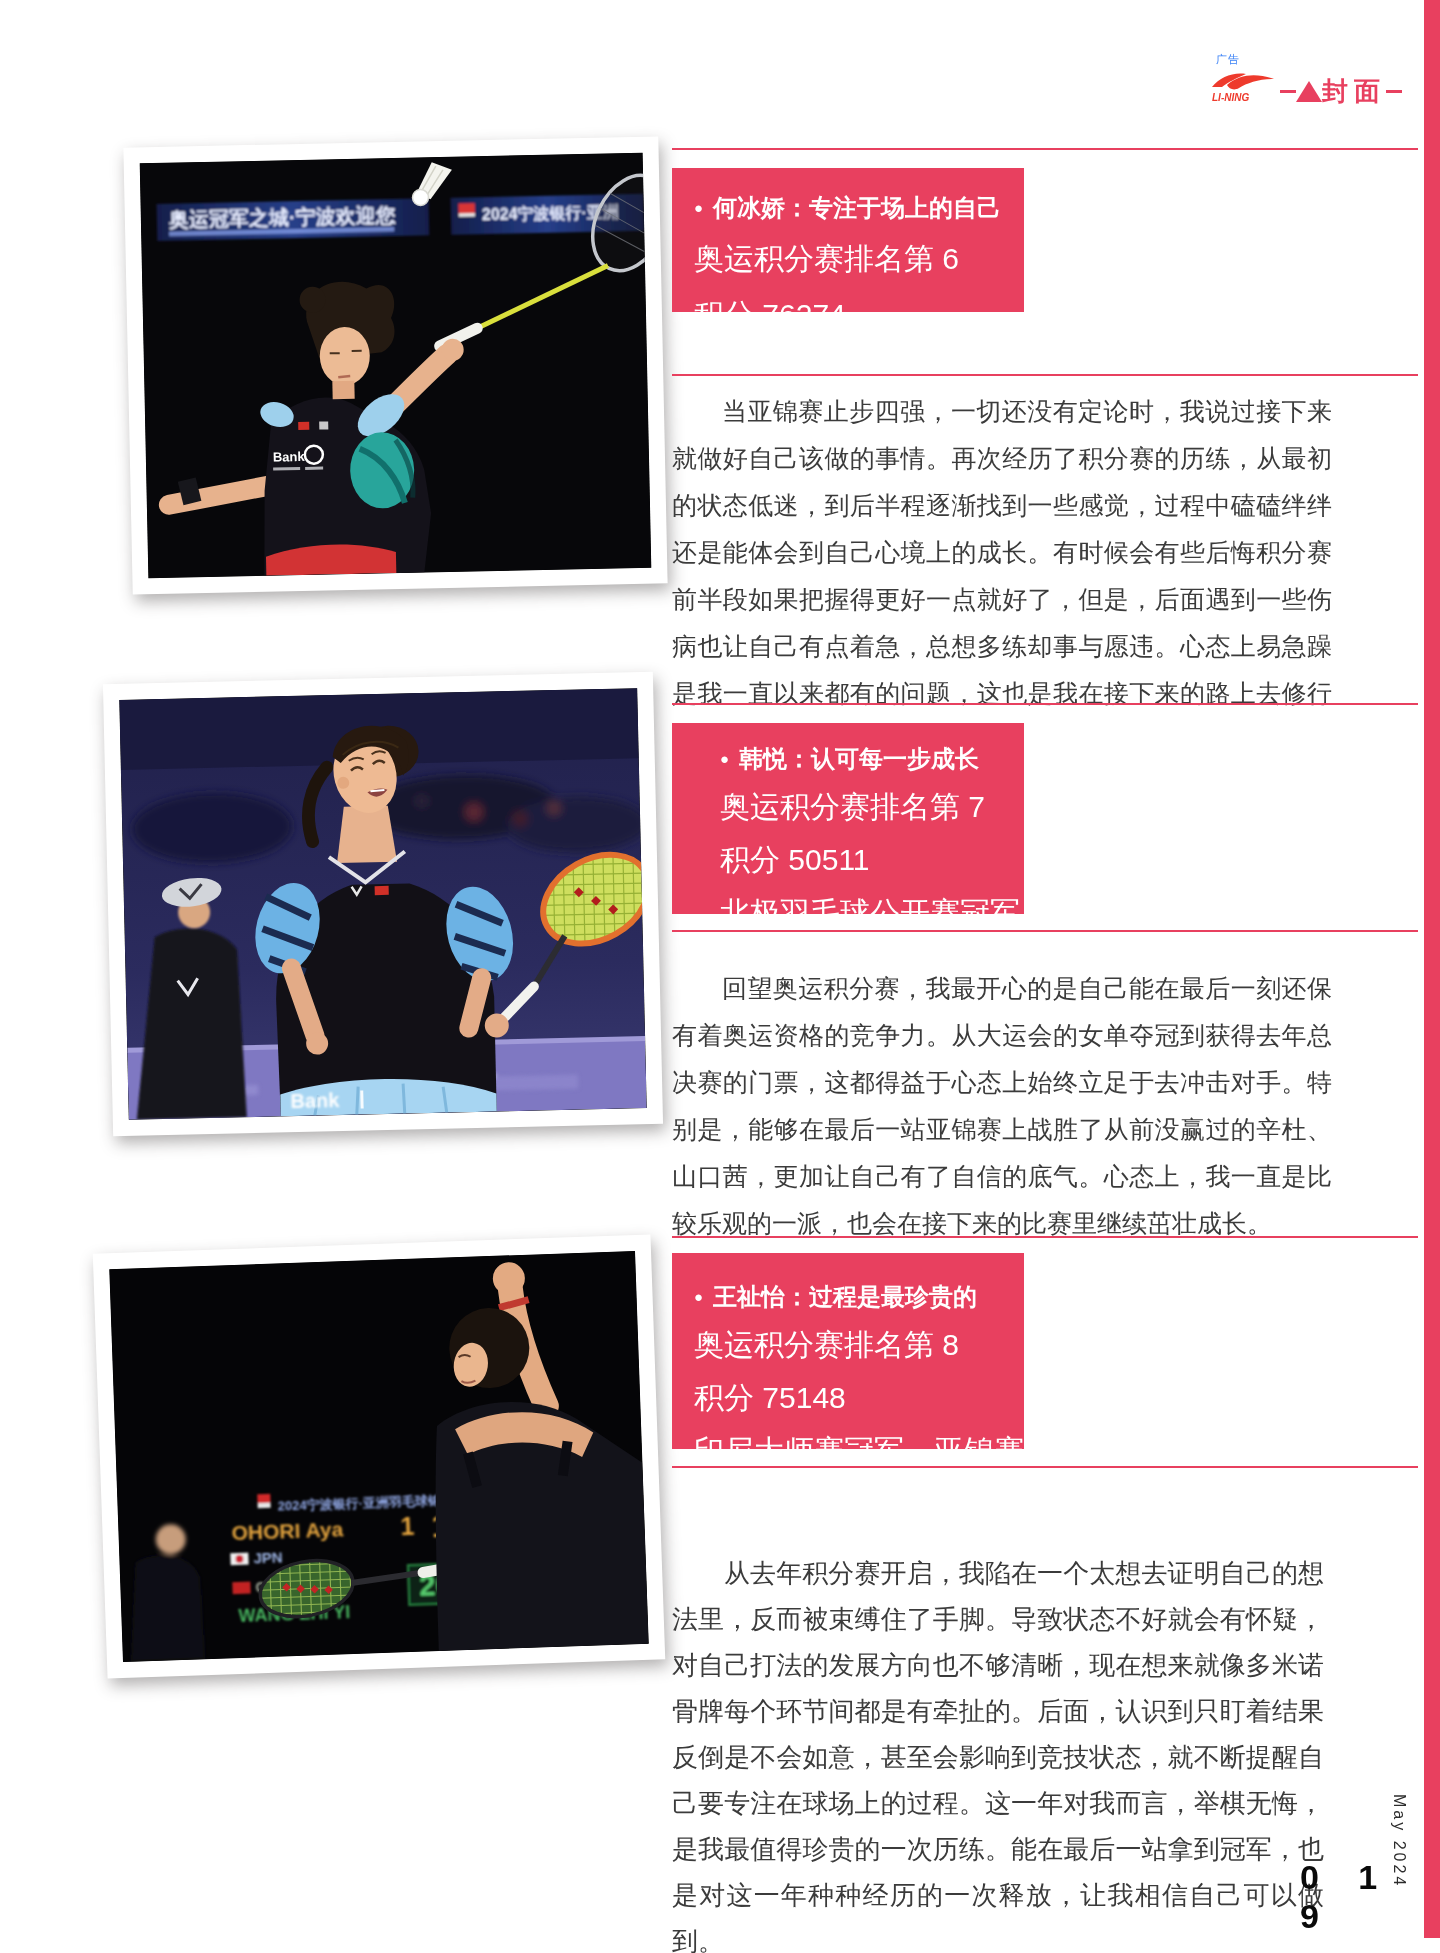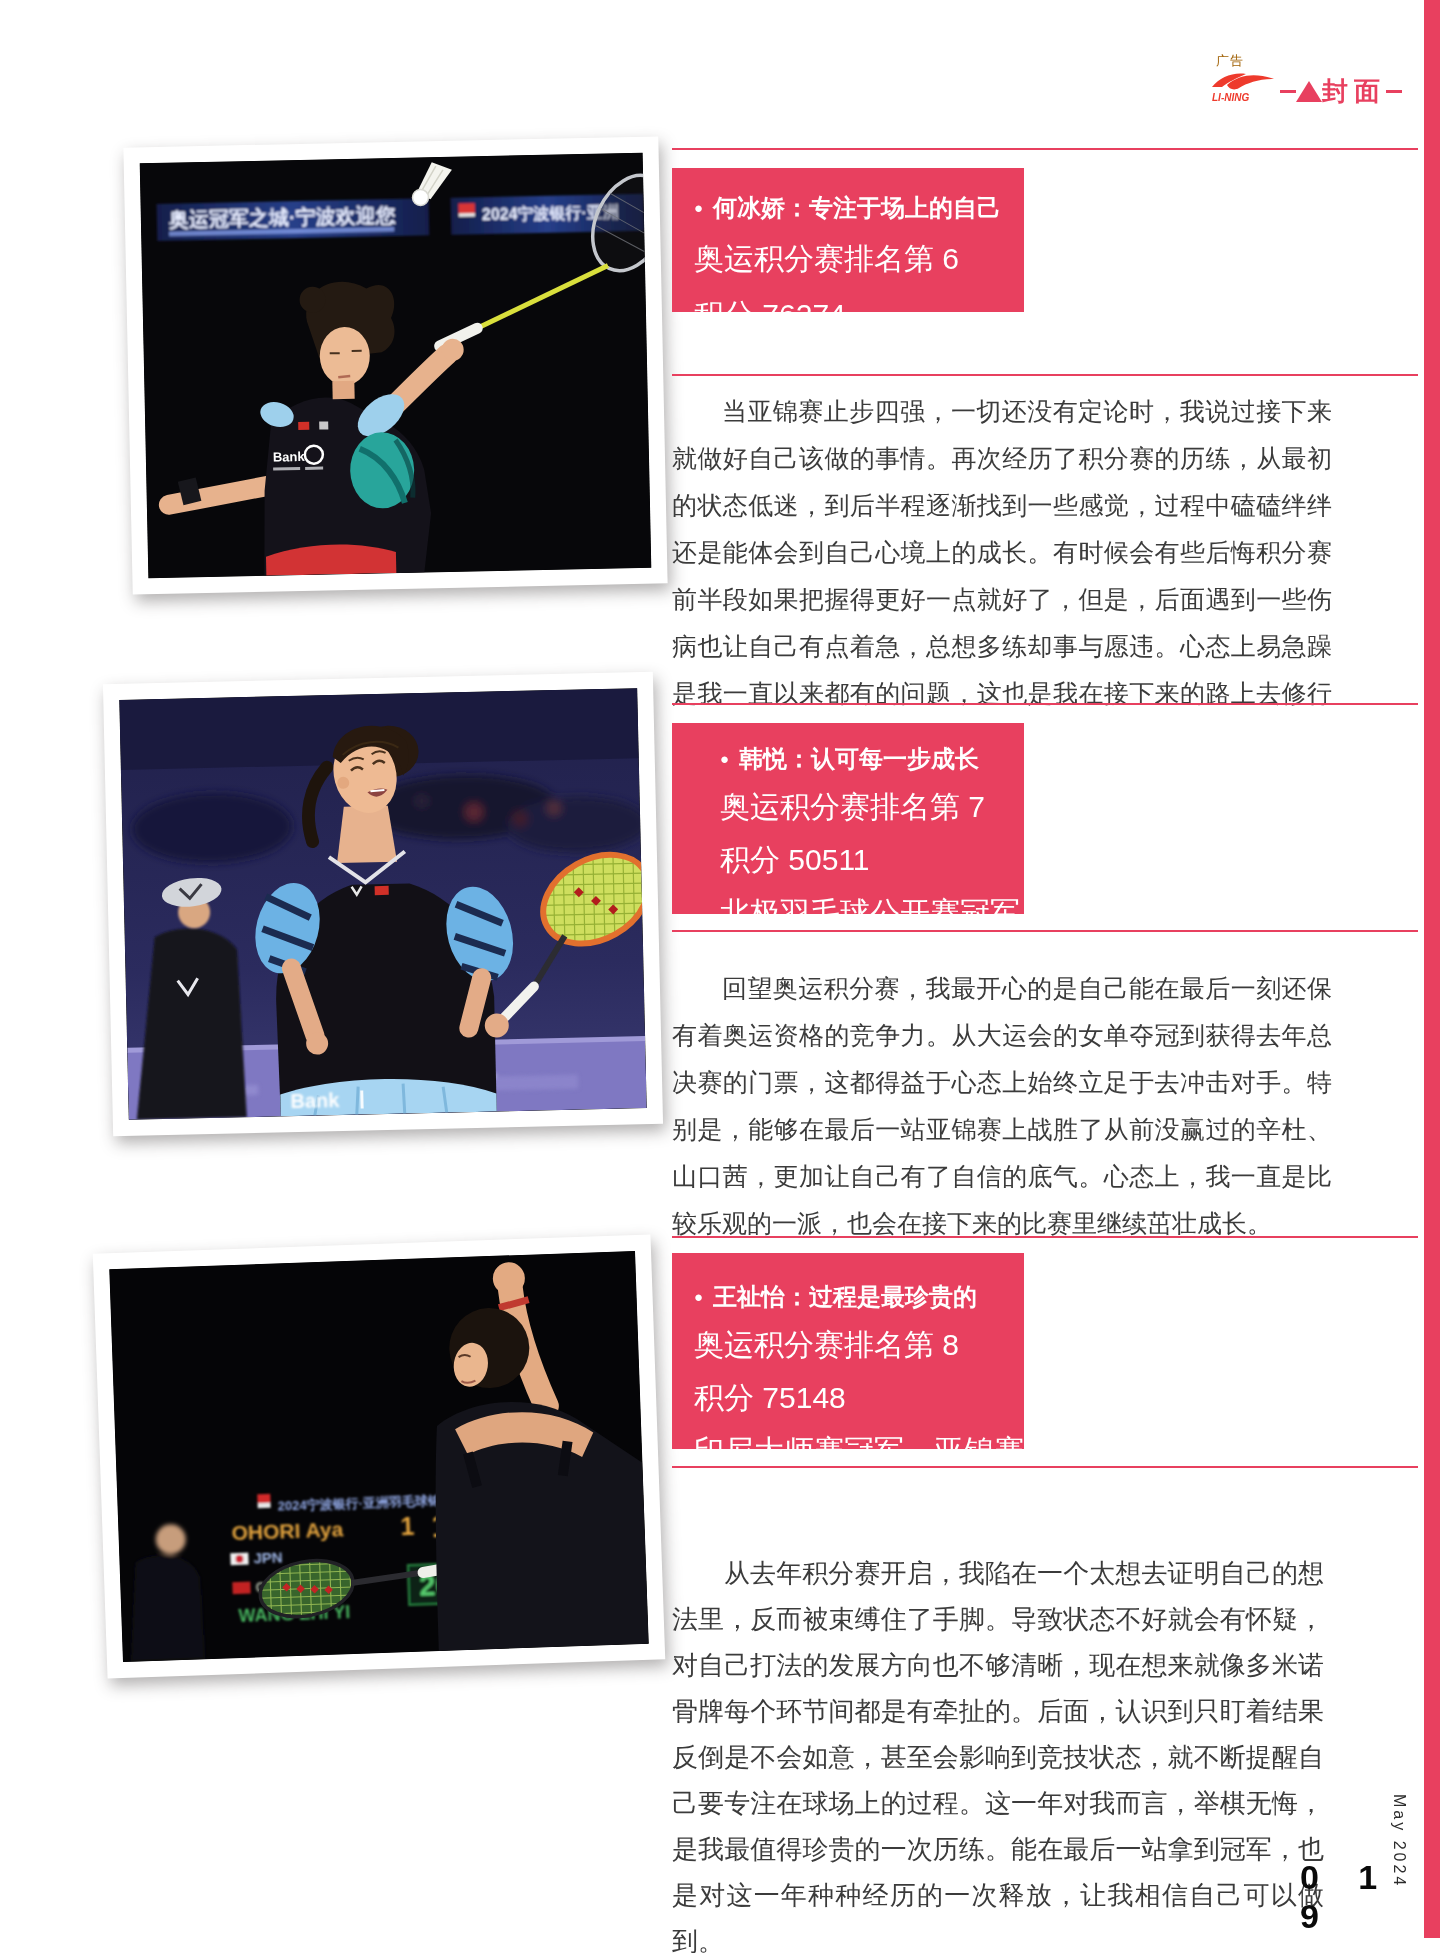--- a/index.html
+++ b/index.html
@@ -6,21 +6,21 @@
     --accent:#e8405f;
     --brand-red:#ee3a2c;
     --ink:#3b3b3b;
   }
   html,body{margin:0;padding:0;background:#ffffff;}
   body{width:1440px;height:1953px;position:relative;overflow:hidden;
        font-family:"Liberation Sans", sans-serif;}
   .abs{position:absolute;}
 
   
-  .ad-label{left:1216px;top:52px;font-size:13px;color:#a16207;letter-spacing:1px;text-align:right;}
+  .ad-label{left:1216px;top:52px;font-size:11px;color:#3b82f6;letter-spacing:1px;text-align:right;}
   .lining-logo{left:1210px;top:70px;width:66px;height:36px;}
   .cover-tag{left:1280px;top:76px;height:30px;display:flex;align-items:center;}
   .dash{width:16px;height:3px;background:var(--accent);}
   .triangle{width:0;height:0;border-left:13px solid transparent;border-right:13px solid transparent;
             border-bottom:21px solid var(--accent);}
   .cover-label{font-size:26px;font-weight:700;color:var(--accent);letter-spacing:6px;line-height:1;}
 
   
   .side-bar{left:1424px;top:0;width:16px;height:1938px;background:var(--accent);}
 

